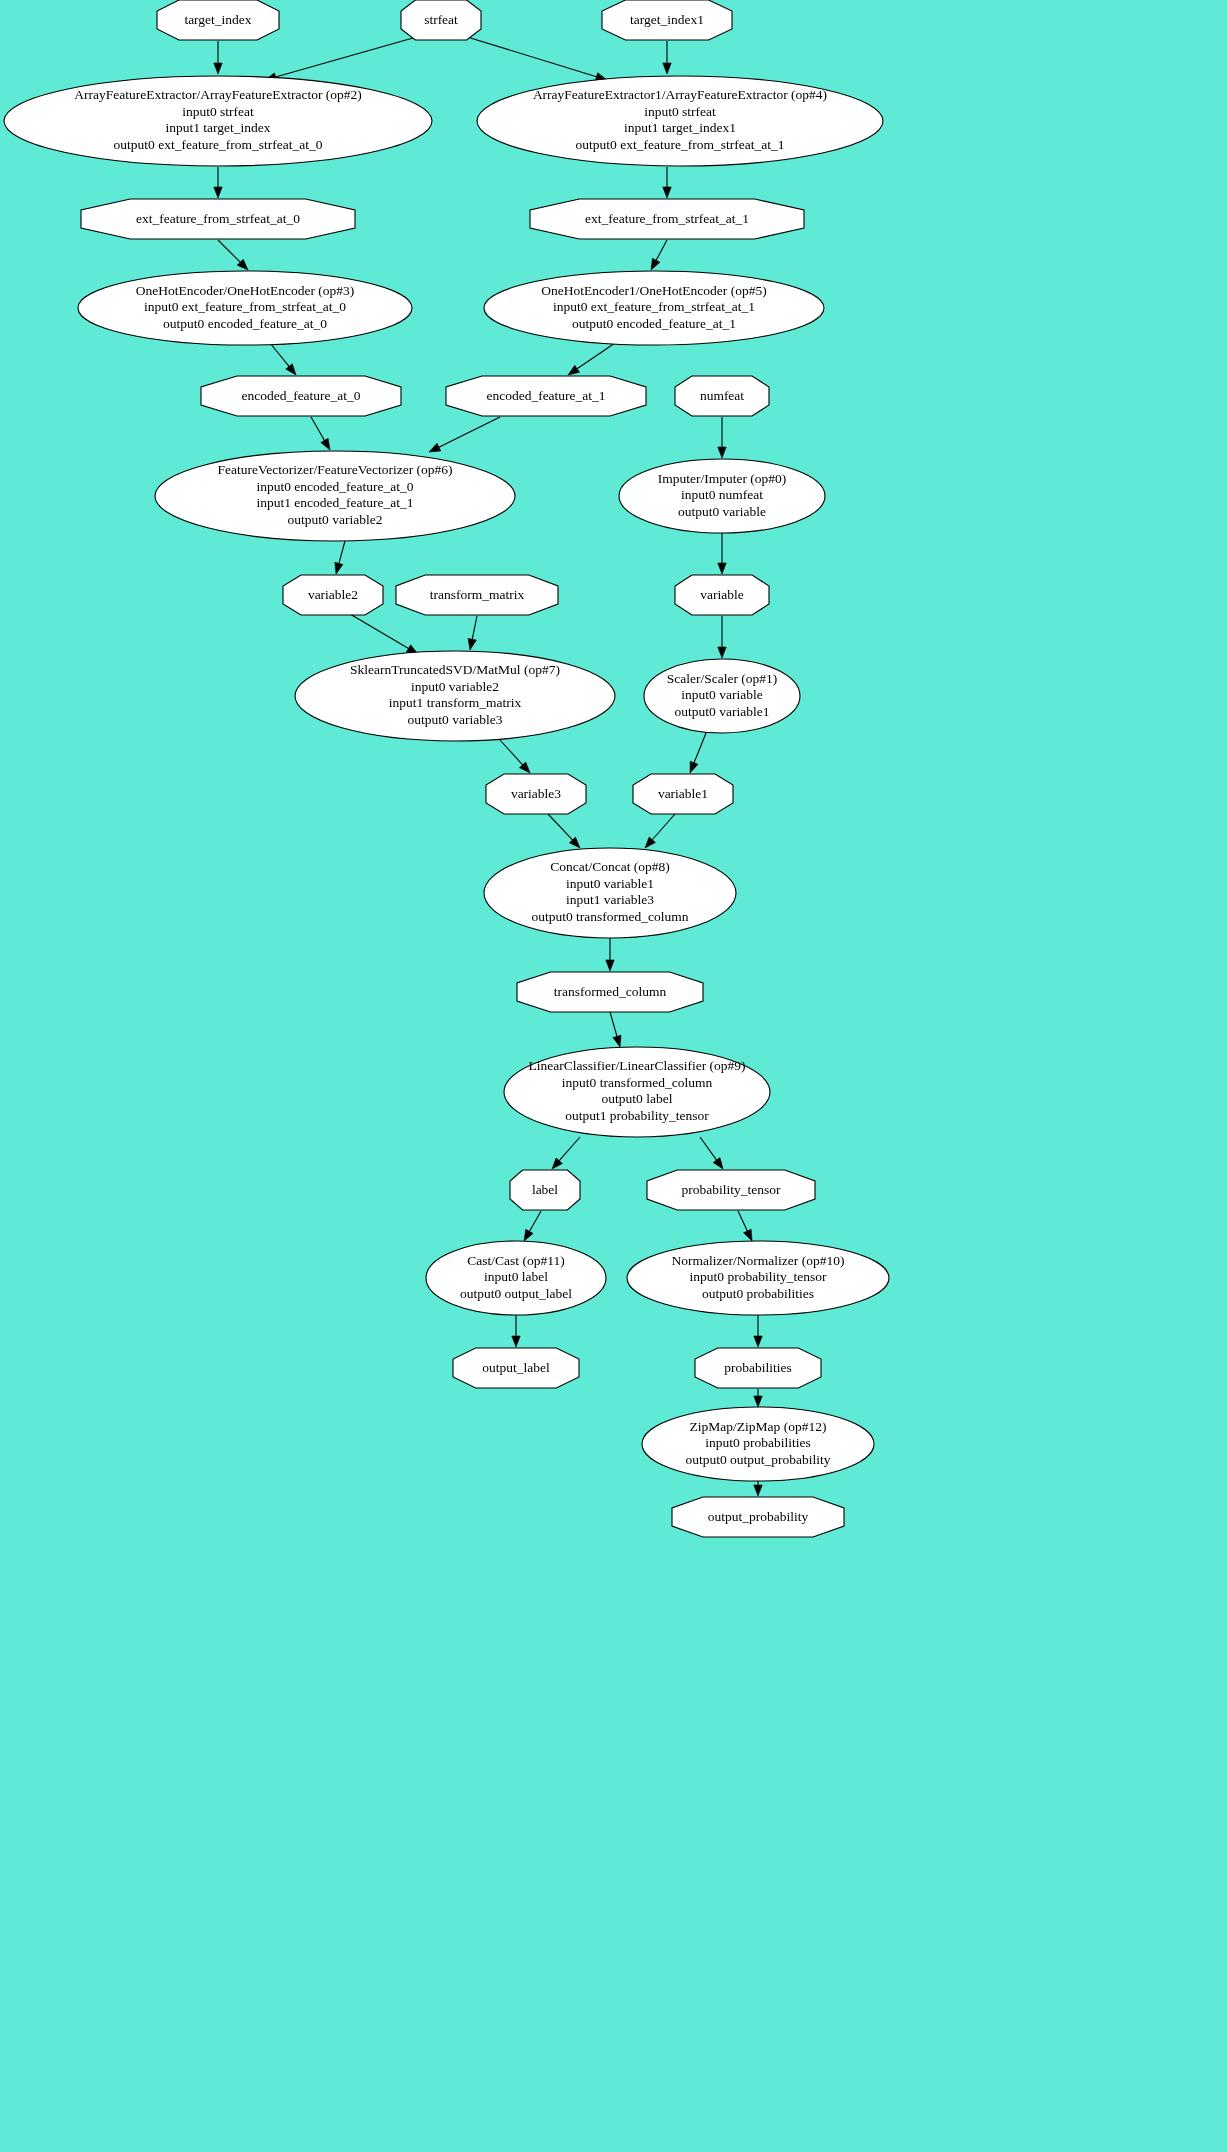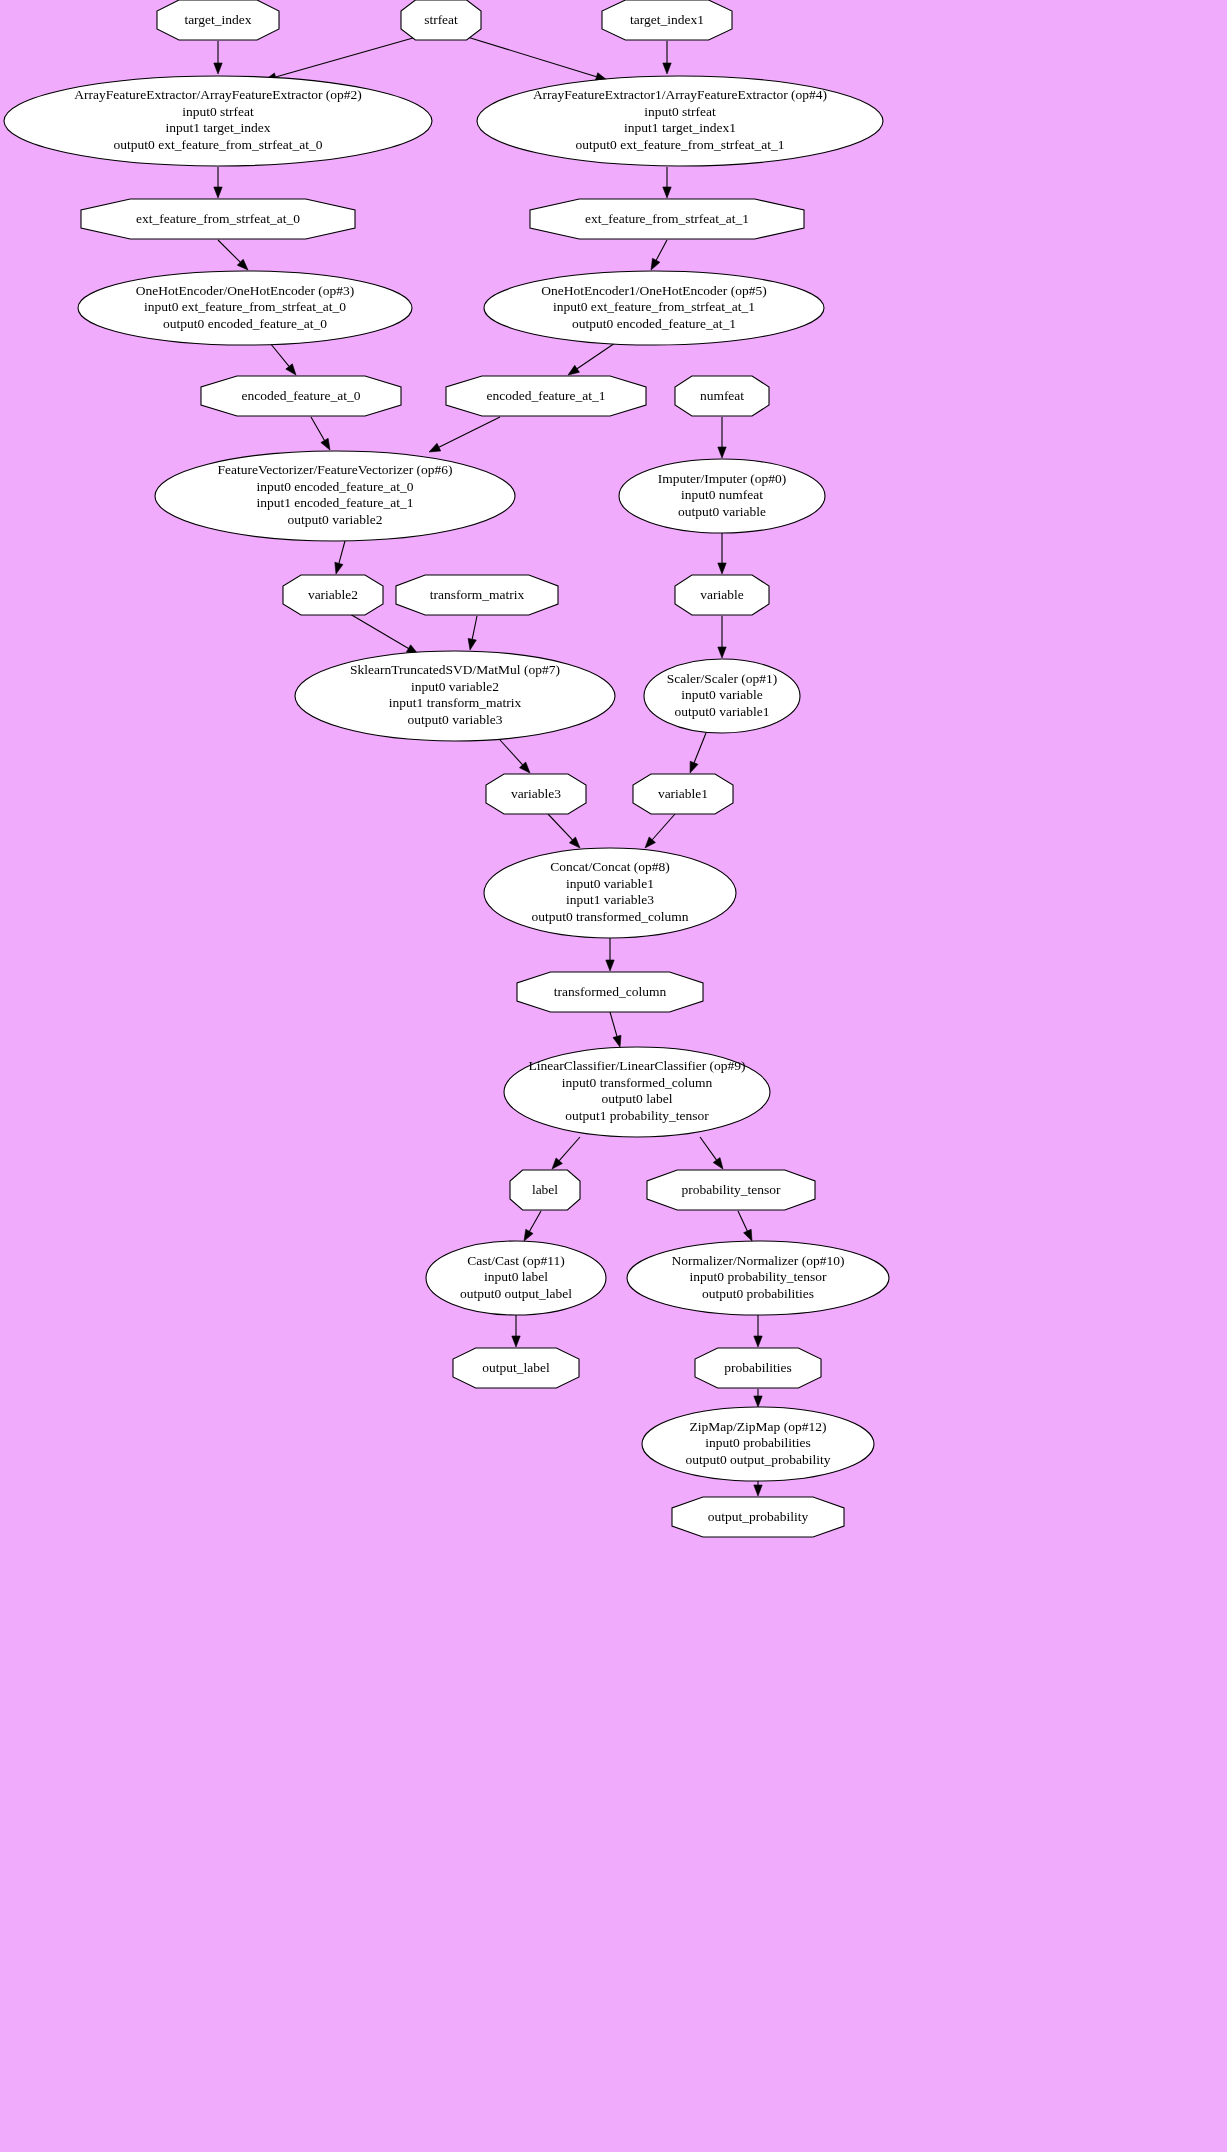--- a/index.html
+++ b/index.html
@@ -4,21 +4,21 @@
 <style>
   html, body {
     margin: 0;
     padding: 0;
     background: #ffffff;
   }
   #graph-root {
     position: relative;
     width: 1227px;
     height: 2152px;
-    background: #f0abfc;
+    background: #5eead4;
     font-family: "Liberation Serif", "DejaVu Serif", serif;
     overflow: hidden;
   }
   svg#graph-canvas {
     position: absolute;
     top: 0;
     left: 0;
     width: 1227px;
     height: 2152px;
   }

